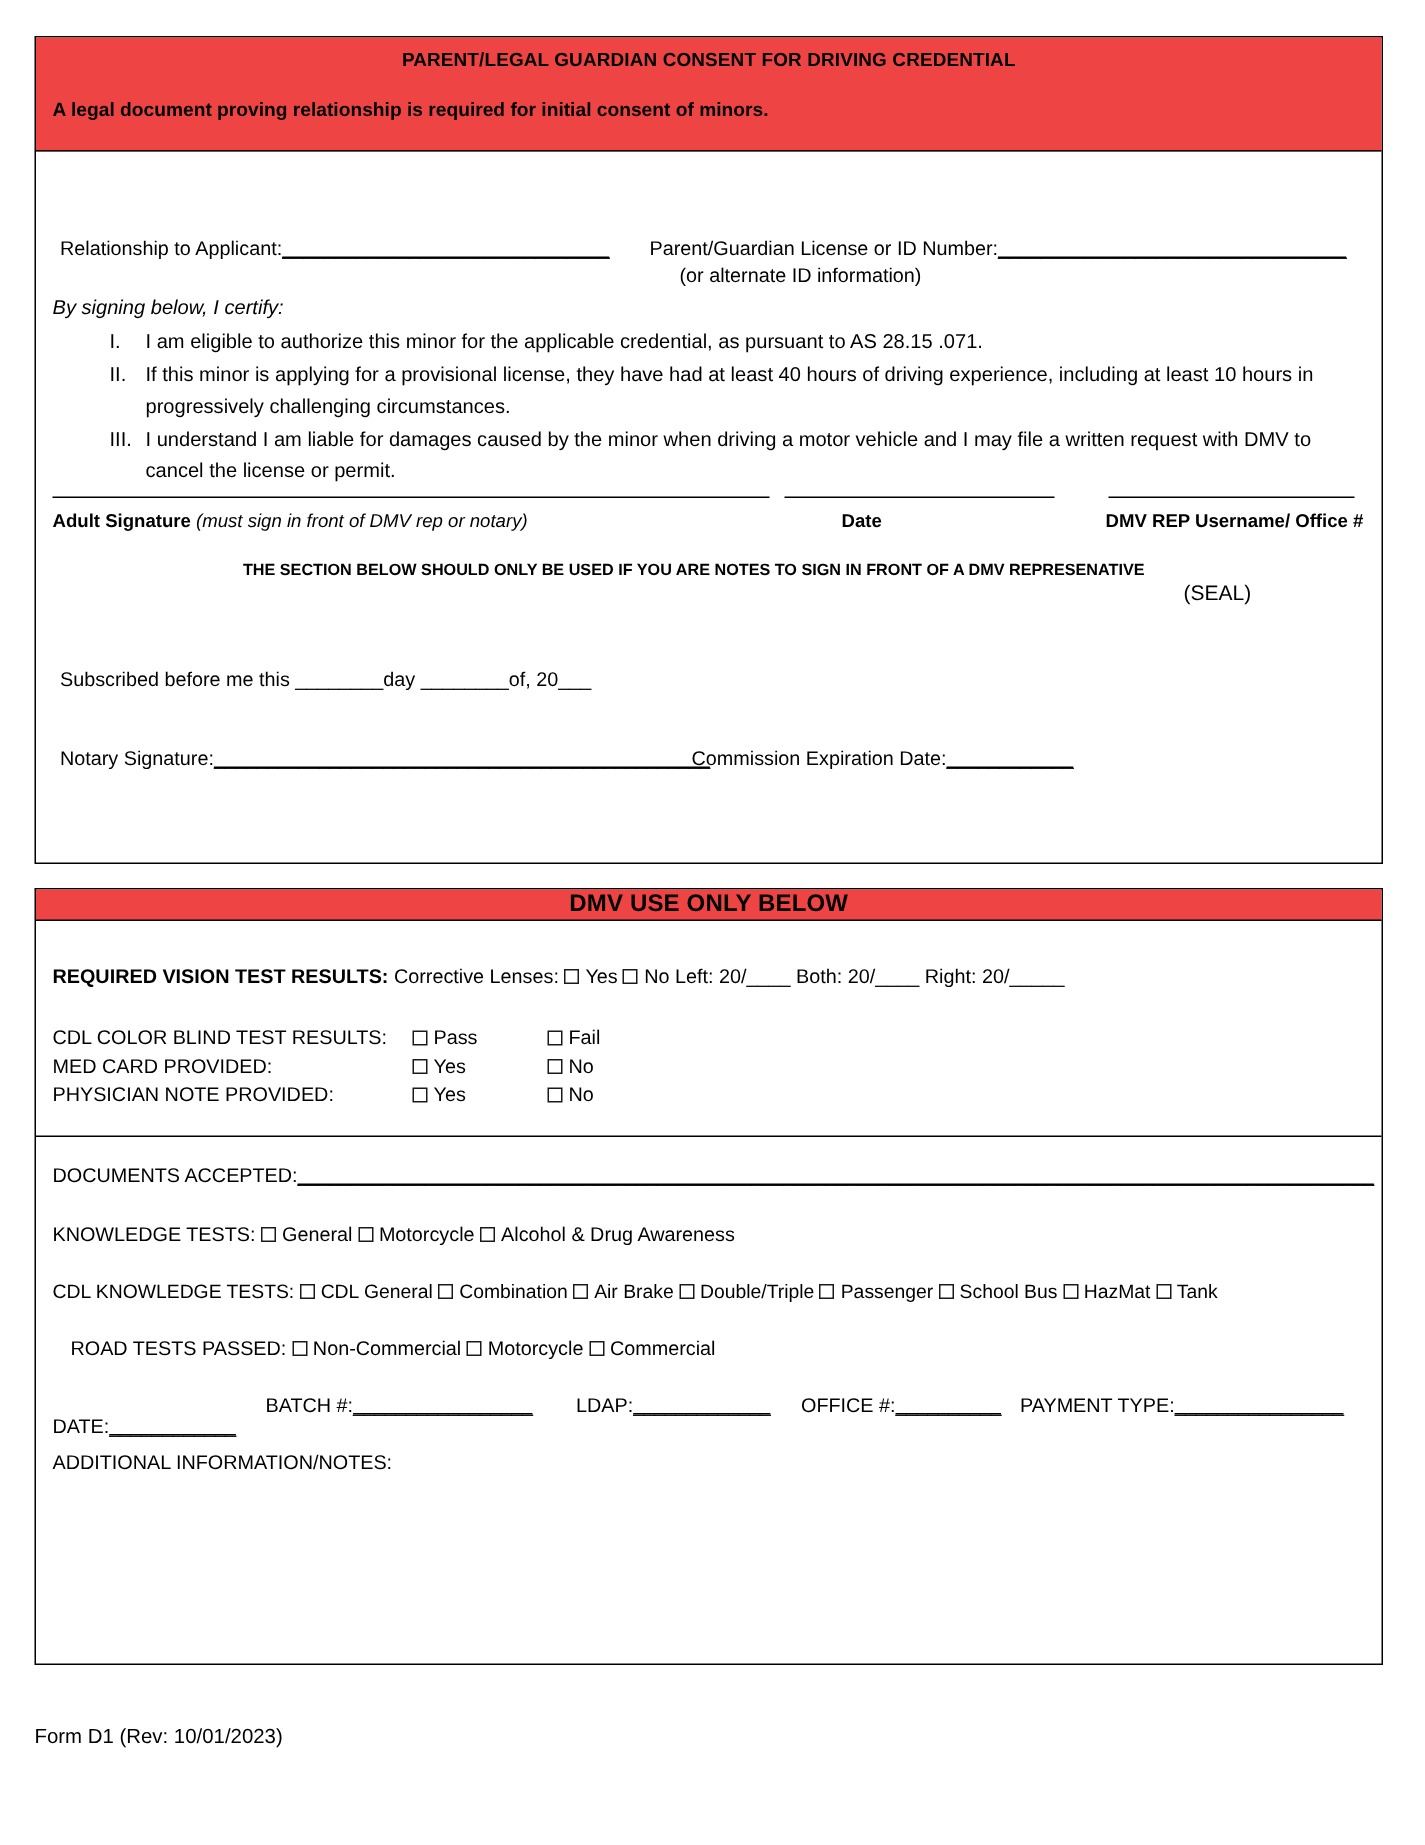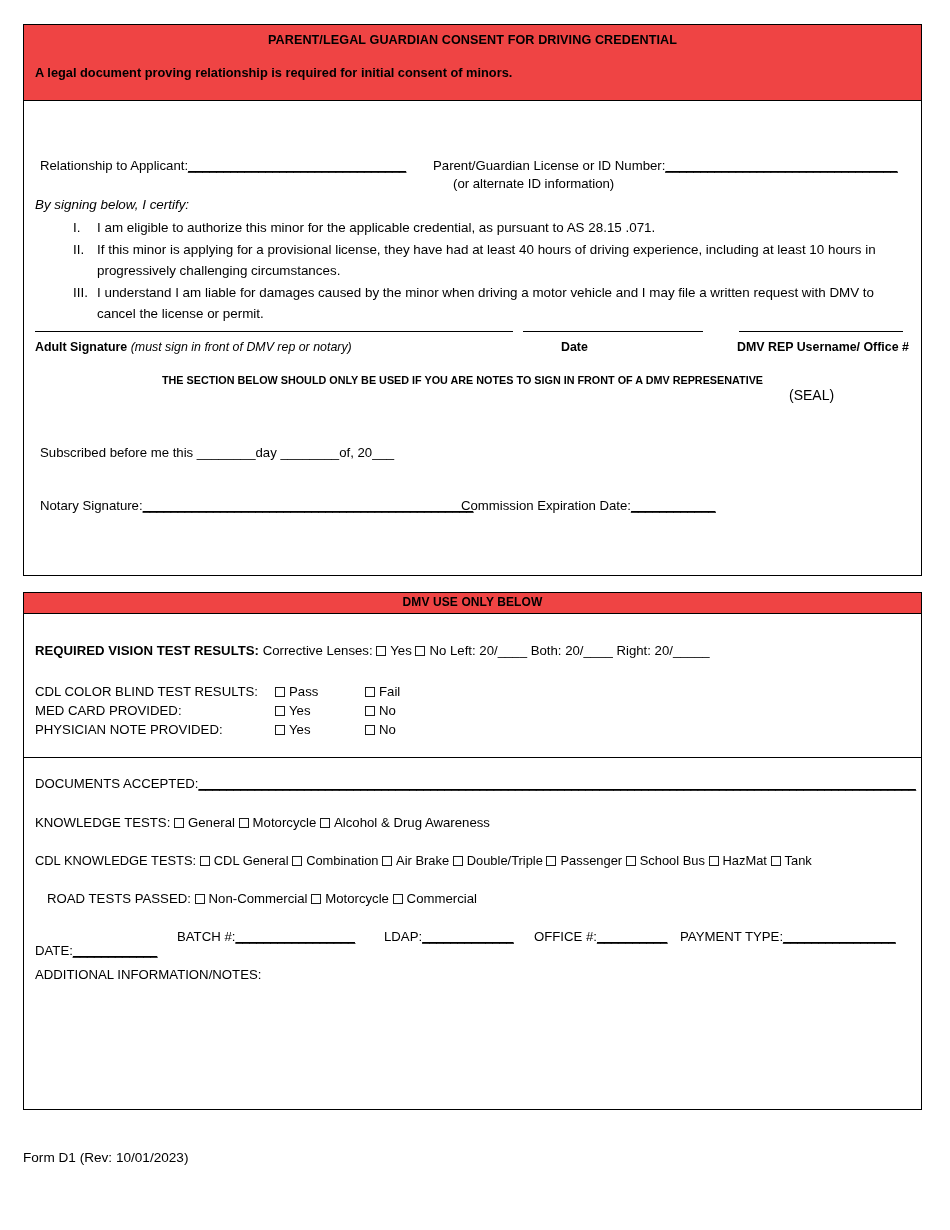--- a/index.html
+++ b/index.html
@@ -46,21 +46,21 @@
     font-weight: bold;
     font-size: 12.6px;
     letter-spacing: 0.1px;
   }
   .band-sub {
     font-weight: bold;
     font-size: 12.8px;
     margin-left: 11px;
     line-height: 19px;
   }
-  #dmv-band .band-title { line-height: 19px; font-size: 12px; }
+  #dmv-band .band-title { line-height: 19px; font-size: 16px; }
 
   .body-pad { padding: 0 11px; position: relative; }
 
   
   .t { font-size: 13.2px; line-height: 17px; white-space: pre; }
   .t-sm { font-size: 12.4px; }
   .b { font-weight: bold; }
   .i { font-style: italic; }
 
   .row { position: absolute; white-space: nowrap; }

